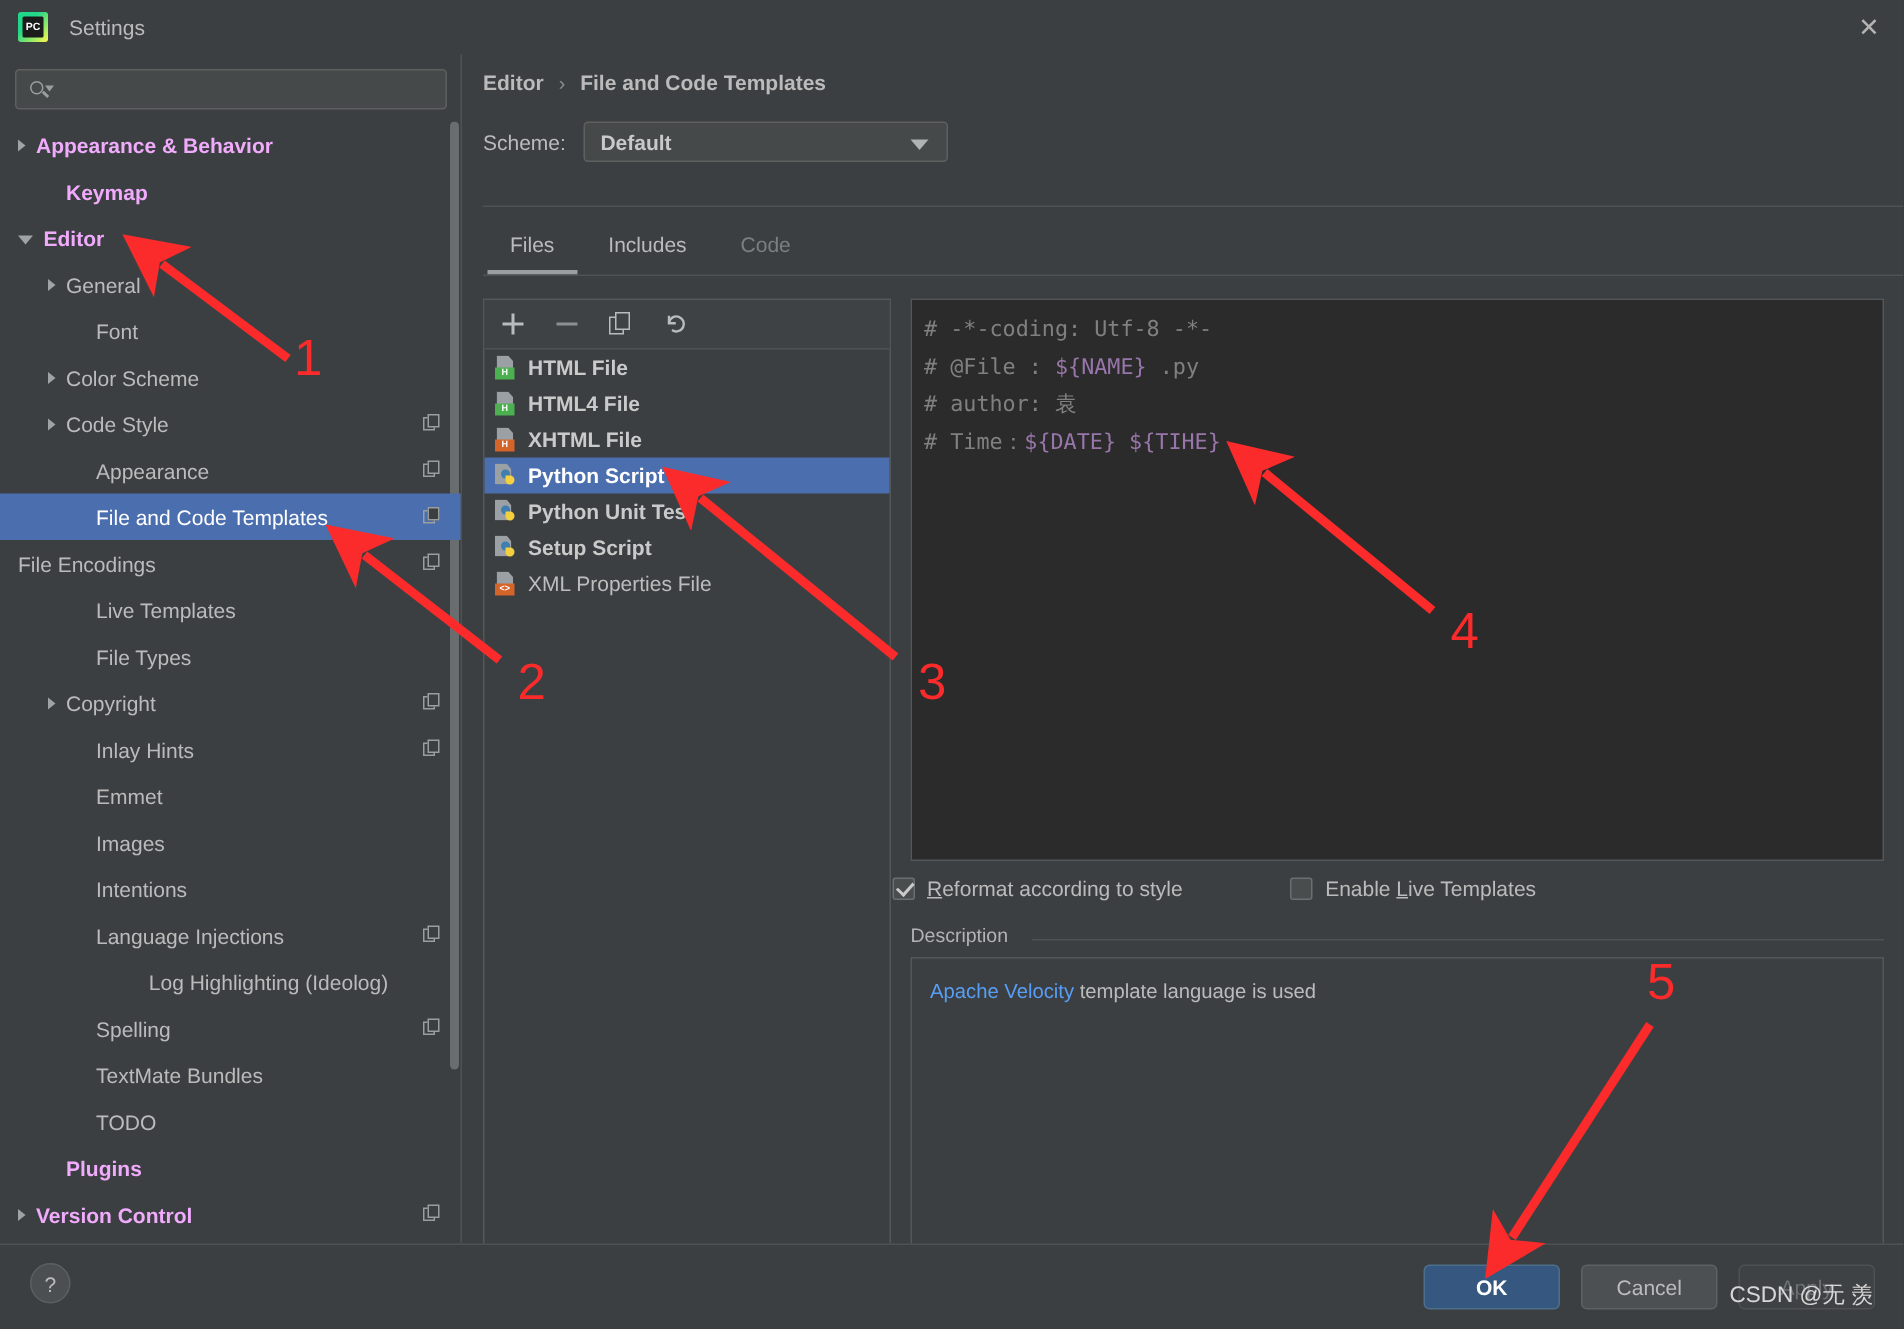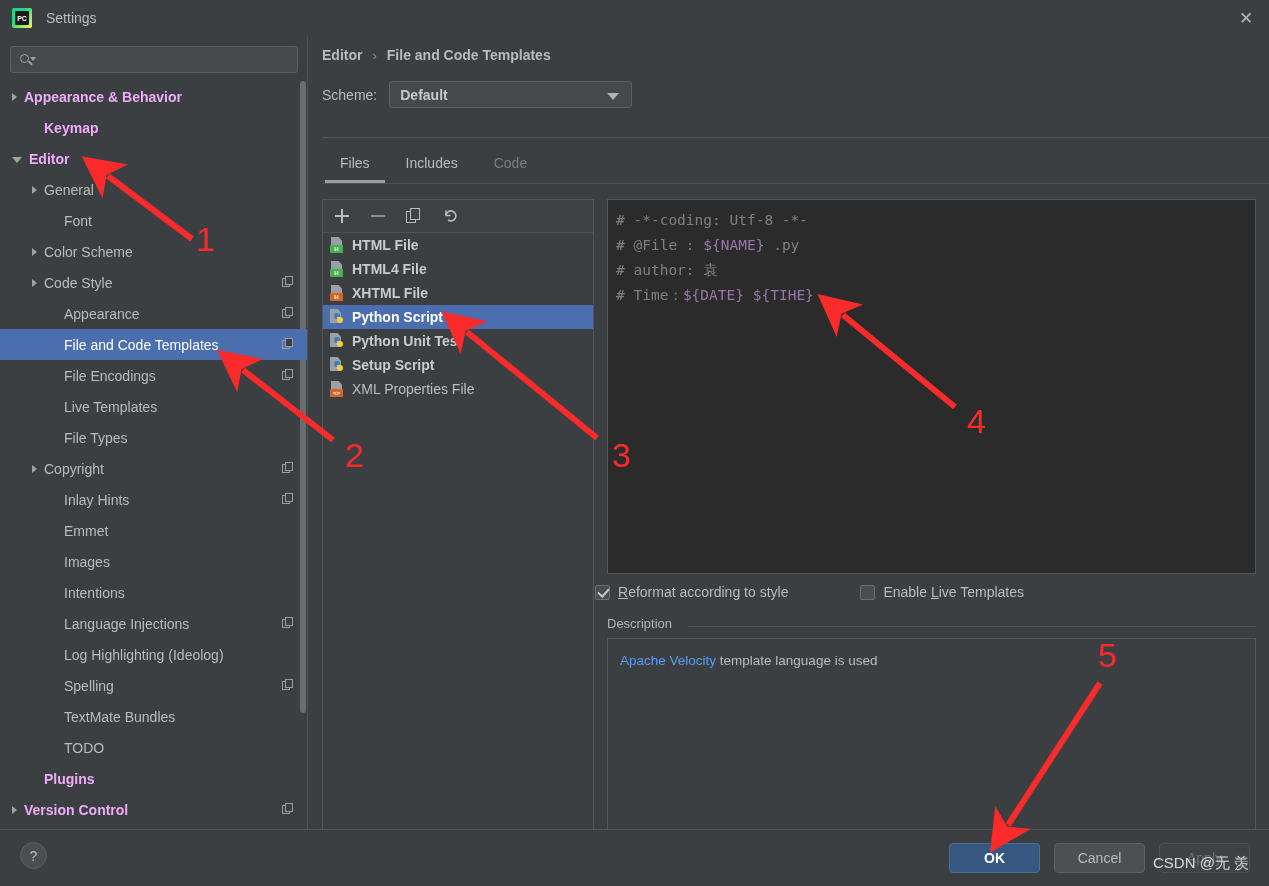--- a/index.html
+++ b/index.html
@@ -392,21 +392,21 @@
           </span>
         </div>
         <div class="tree-item selected" style="padding-left: 52px;">
           <span class="arrow none"></span>
           <span class="tree-label">File and Code Templates</span>
           <span class="copy-ico">
             <span class="b1"></span>
             <span class="b2"></span>
           </span>
         </div>
-        <div class="tree-item" style="padding-left: 52px;">
+        <div class="tree-item" style="">
           <span class="arrow none"></span>
           <span class="tree-label">File Encodings</span>
           <span class="copy-ico">
             <span class="b1"></span>
             <span class="b2"></span>
           </span>
         </div>
         <div class="tree-item" style="padding-left: 52px;">
           <span class="arrow none"></span>
           <span class="tree-label">Live Templates</span>
@@ -444,21 +444,21 @@
           <span class="tree-label">Intentions</span>
         </div>
         <div class="tree-item" style="padding-left: 52px;">
           <span class="arrow none"></span>
           <span class="tree-label">Language Injections</span>
           <span class="copy-ico">
             <span class="b1"></span>
             <span class="b2"></span>
           </span>
         </div>
-        <div class="tree-item" style="padding-left: 52px;">
+        <div class="tree-item" style="padding-left: 52px; justify-content: center;">
           <span class="arrow none"></span>
           <span class="tree-label">Log Highlighting (Ideolog)</span>
         </div>
         <div class="tree-item" style="padding-left: 52px;">
           <span class="arrow none"></span>
           <span class="tree-label">Spelling</span>
           <span class="copy-ico">
             <span class="b1"></span>
             <span class="b2"></span>
           </span>

